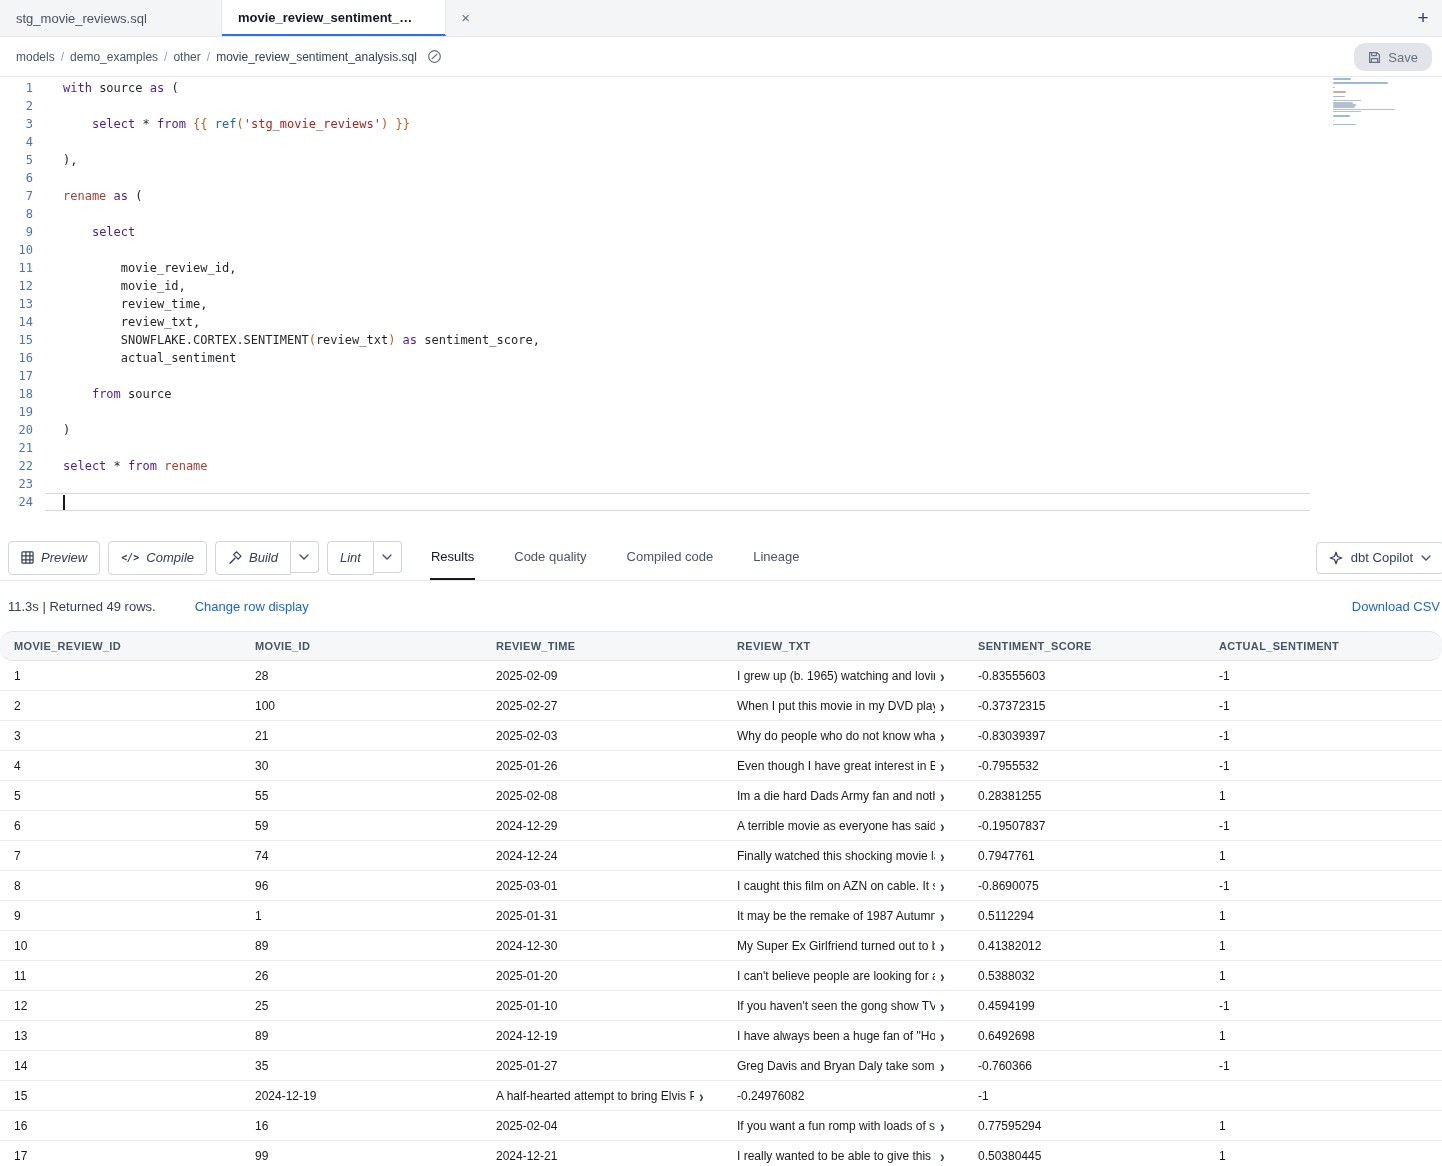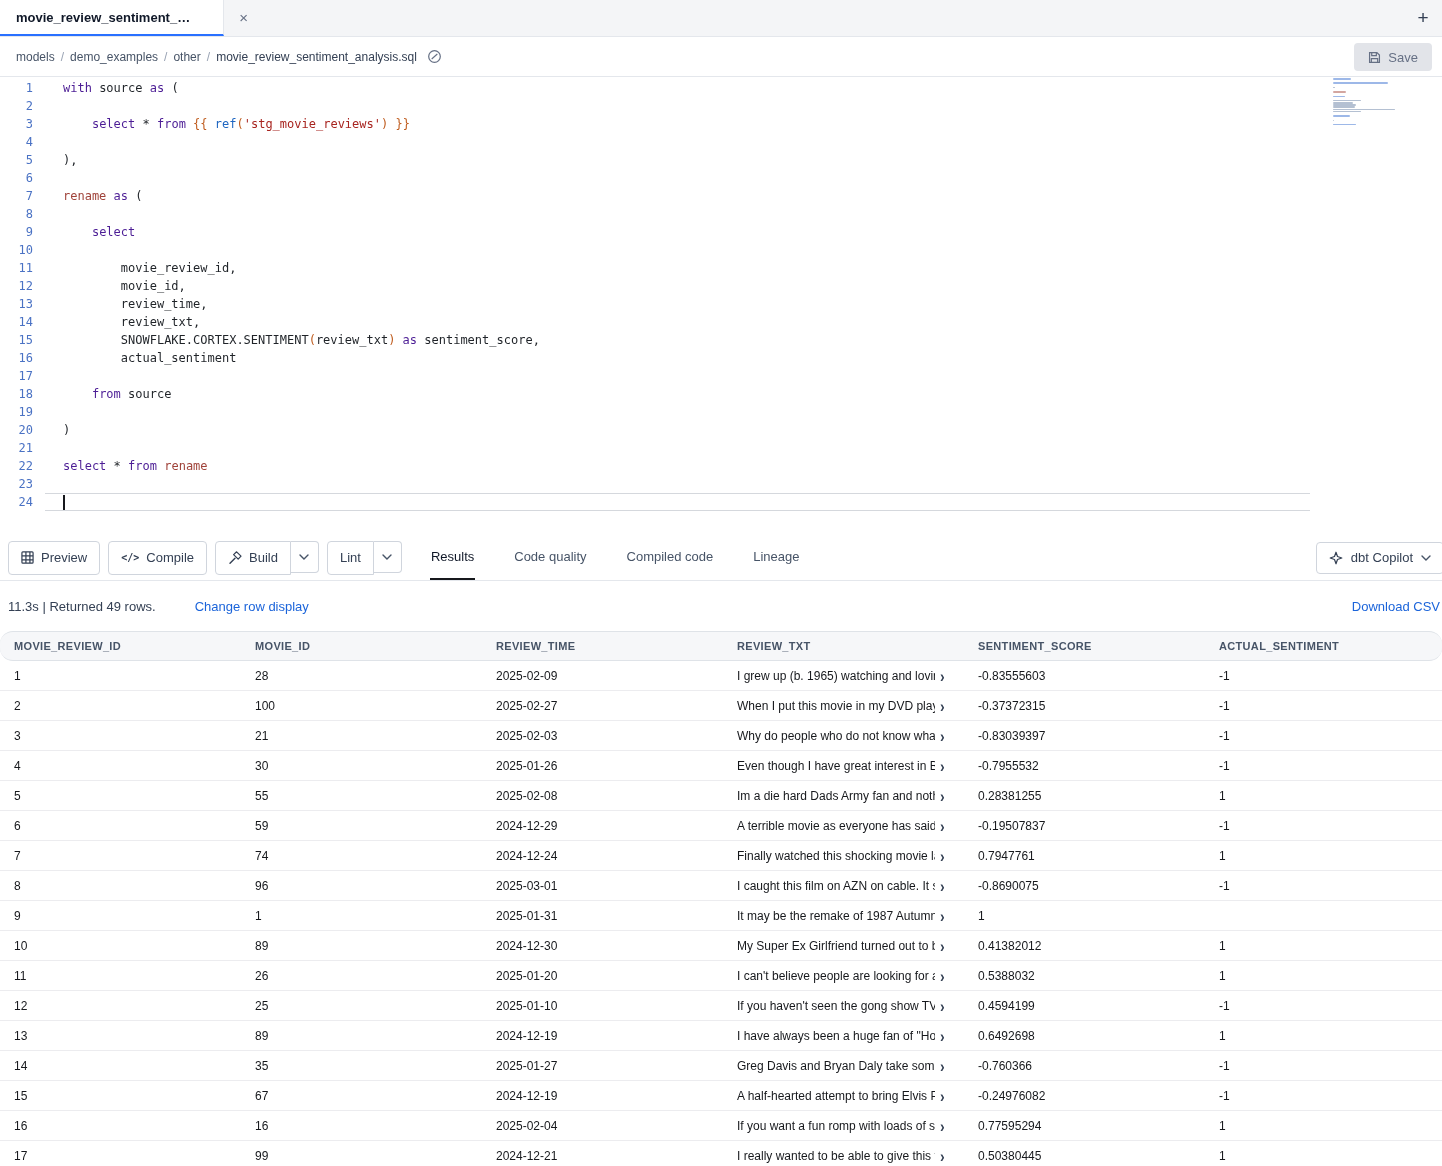--- a/index.html
+++ b/index.html
@@ -13,21 +13,21 @@
   .tab.active { background:#fff; color:#101828; font-weight:700; border-bottom:2px solid #2970ff; width:224px; justify-content:space-between;gap:37px; }
   .tab .close { font-size:15px; color:#667085; font-weight:400; margin-left:12px; cursor:pointer; }
   .newtab { margin-left:auto; width:38px; display:flex; align-items:center; justify-content:center; font-size:19px; color:#344054; cursor:pointer; }
 
   
   .crumbbar { flex:0 0 40px; background:#fff; border-bottom:1px solid #e4e7ec; display:flex; align-items:center; padding-left:16px; position:relative; }
   .crumb { font-size:12px; color:#475467; cursor:pointer; }
   .crumb.last { color:#344054; cursor:default; }
   .crumb-sep { margin:0 6px; color:#98a2b3; font-size:12px; }
   .crumb-icon { margin-left:10px; display:flex; align-items:center; }
-  .save-btn { position:absolute; right:10px; top:6px; height:28px; padding:0 14px; background:#e2e4e9; border:none; border-radius:4px; color:#667085; font-size:13px; display:flex; align-items:center; gap:7px; cursor:pointer; }
+  .save-btn { position:absolute; right:10px; top:6px; height:28px; padding:0 14px; background:#e2e4e9; border:none; border-radius:11px; color:#667085; font-size:13px; display:flex; align-items:center; gap:7px; cursor:pointer; }
 
   
   .editor { flex:0 0 458px; position:relative; background:#fff; display:flex; overflow:hidden;
             font-family:"DejaVu Sans Mono", monospace; font-size:12px; line-height:18px; }
   .gutter { flex:0 0 45px; padding-top:2px; text-align:right; color:#4a72c4; user-select:none; }
   .ln { height:18px; padding-right:12px; }
   .code-area { padding-top:2px; width:1265px; position:relative; }
   .code-line { height:18px; white-space:pre; padding-left:18px; position:relative; }
   .code-line.active-line { border-top:1px solid #d5d8dd; border-bottom:1px solid #d5d8dd; }
   .caret { position:absolute; left:18px; top:1px; width:2px; height:15px; background:#16181c; }
@@ -39,21 +39,21 @@
   .tk-jinja { color:#bf5b1d; }
   .tk-paren { color:#bf5b1d; }
   .tk-tbl   { color:#a0433a; }
   .minimap { position:absolute; top:1px; right:45px; width:64px; }
   .mm-line { height:1.5px; margin-bottom:0.7px; border-radius:1px; }
 
   
   .toolbar { flex:0 0 46px; border-bottom:1px solid #e4e7ec; display:flex; align-items:center; padding-left:8px; background:#fff; }
   .btn-group { display:flex; margin-left:8px; }
   .btn-group:first-child { margin-left:0; }
-  .btn { height:19px; display:flex; align-items:center; gap:7px; padding:16px 12px; border:1px solid #d0d5dd; border-radius:4px; background:#fff; font-size:13px; color:#344054; cursor:pointer; }
+  .btn { height:19px; display:flex; align-items:center; gap:7px; padding:16px 12px; border:1px solid #d0d5dd; border-radius:4px; background:#fff; font-size:13px; color:#344054; cursor:pointer;font-style:italic; }
   .btn-main { border-radius:4px 0 0 4px; }
   .btn-caret { width:28px; height:32px; border:1px solid #d0d5dd; border-left:none; border-radius:0 4px 4px 0; display:flex; align-items:center; justify-content:center; background:#fff; cursor:pointer; }
   .code-glyph { font-family:"DejaVu Sans Mono", monospace; font-size:10px; font-weight:700; color:#344054; }
   .result-tabs { display:flex; margin-left:28px; align-self:stretch; align-items:stretch; gap:38px; }
   .rtab { display:flex; align-items:center; font-size:13px; color:#475467; border-bottom:2px solid transparent; padding:0 1px; cursor:pointer; }
   .rtab.active { color:#101828; border-bottom-color:#16181c; }
   .copilot-btn { margin-left:auto; margin-right:-2px; height:32px; display:flex; align-items:center; gap:8px; padding:0 12px; border:1px solid #d0d5dd; border-radius:4px; font-size:13px; color:#344054; background:#fff; cursor:pointer; }
 
   
   .statusbar { flex:0 0 50px; display:flex; align-items:center; padding:0 8px; font-size:13px; color:#344054; background:#fff; }
@@ -69,20 +69,23 @@
   .td { display:flex; align-items:center; padding-left:14px; overflow:hidden; white-space:nowrap; }
   .review-text { max-width:198px; overflow:hidden; white-space:nowrap; display:inline-block; }
   .expand-chevron { margin-left:5px; color:#344054; font-size:14px; font-weight:700; line-height:1; cursor:pointer; display:inline-block; transform:scaleY(1.15); }
 </style>
 </head>
 <body>
 
 <div class="app">
 
   <div class="tabbar">
+    <div class="tab">
+      <span>stg_movie_reviews.sql</span>
+    </div>
     <div class="tab active">
       <span>movie_review_sentiment_…</span>
       <span class="close">×</span>
     </div>
     <div class="newtab">+</div>
   </div>
 
   <div class="crumbbar">
     <span class="crumb">models</span>
     <span class="crumb-sep">/</span>
@@ -374,20 +377,21 @@
           <div class="td">-1</div>
         </div>
         <div class="tr">
           <div class="td">9</div>
           <div class="td">1</div>
           <div class="td">2025-01-31</div>
           <div class="td">
             <span class="review-text">It may be the remake of 1987 Autumn'…</span>
             <span class="expand-chevron">›</span>
           </div>
+          <div class="td">0.5112294</div>
           <div class="td">1</div>
         </div>
         <div class="tr">
           <div class="td">10</div>
           <div class="td">89</div>
           <div class="td">2024-12-30</div>
           <div class="td">
             <span class="review-text">My Super Ex Girlfriend turned out to b…</span>
             <span class="expand-chevron">›</span>
           </div>
@@ -433,21 +437,20 @@
           <div class="td">2025-01-27</div>
           <div class="td">
             <span class="review-text">Greg Davis and Bryan Daly take some …</span>
             <span class="expand-chevron">›</span>
           </div>
           <div class="td">-0.760366</div>
           <div class="td">-1</div>
         </div>
         <div class="tr">
           <div class="td">15</div>
-          <div class="td">67</div>
           <div class="td">2024-12-19</div>
           <div class="td">
             <span class="review-text">A half-hearted attempt to bring Elvis P…</span>
             <span class="expand-chevron">›</span>
           </div>
           <div class="td">-0.24976082</div>
           <div class="td">-1</div>
         </div>
         <div class="tr">
           <div class="td">16</div>

